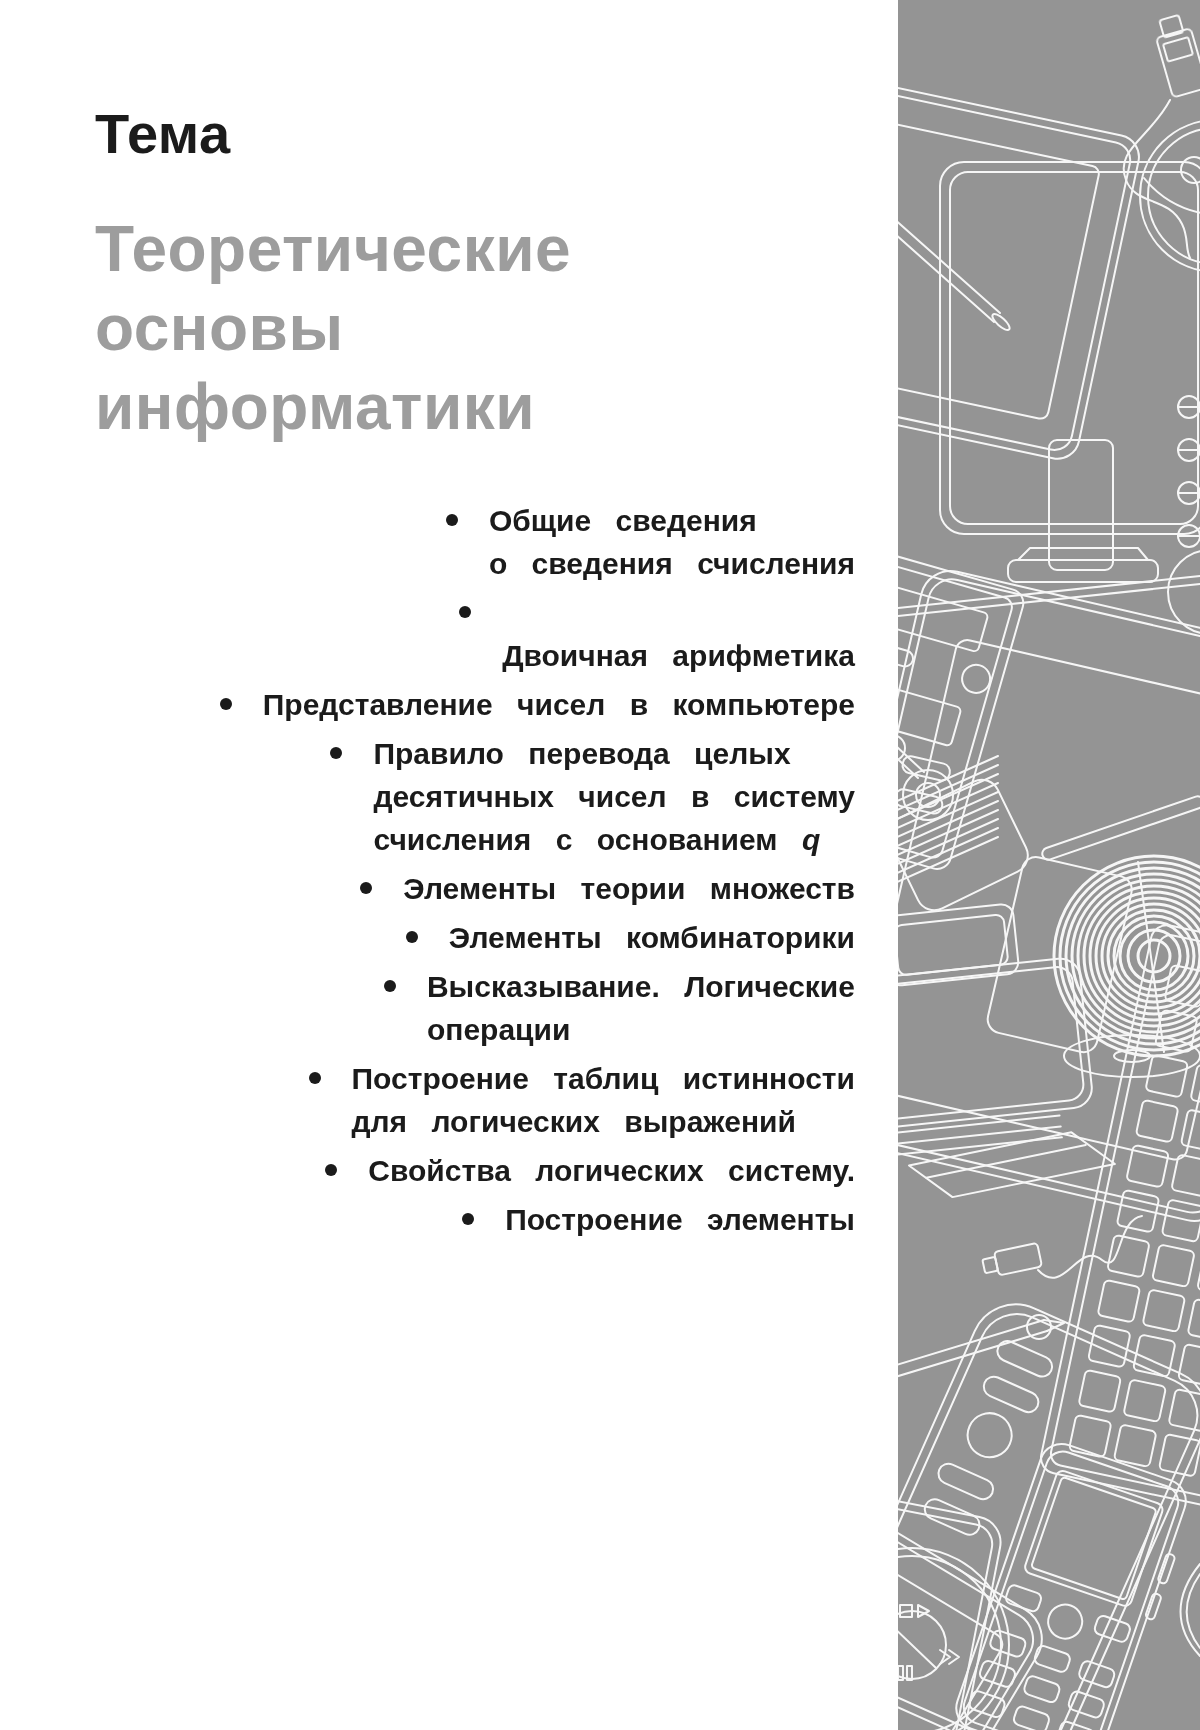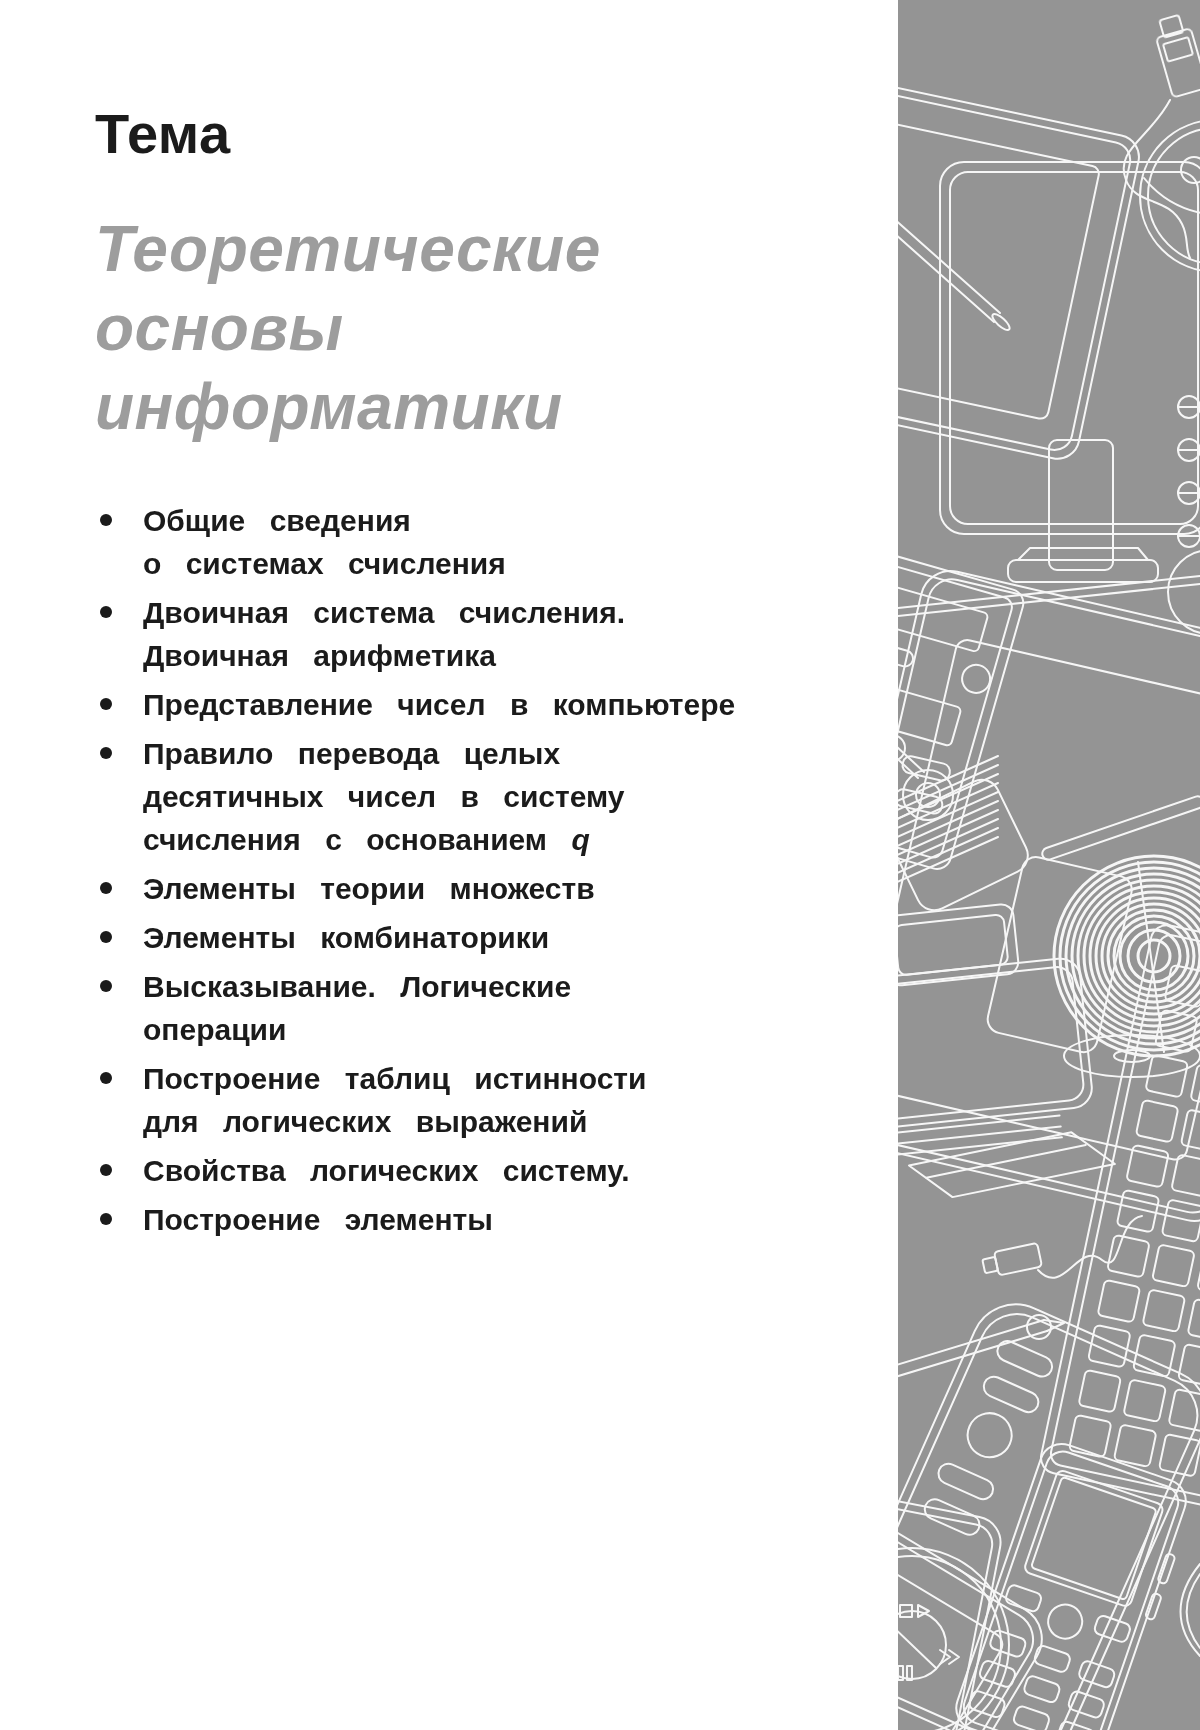--- a/index.html
+++ b/index.html
@@ -13,28 +13,29 @@
   .kicker{
     margin:102px 0 16px 0;
     font-size:56px;line-height:64px;font-weight:bold;
     color:var(--text-color,#1b1b1b);letter-spacing:.5px;
   }
   .title{
     margin:44px 0 0 0;
     font-size:64px;line-height:79px;font-weight:bold;
     color:var(--title-color,#9d9d9d);letter-spacing:.5px;
   }
-  .title span{display:block;font-style:italic;}
+  .title span{display:block;}
   .topics{list-style:none;margin:52px 0 0 0;padding:0;}
   .topic{
     display:flex;align-items:flex-start;
     margin:0 0 6px 0;
     font-size:30px;line-height:43px;font-weight:bold;
     color:var(--text-color,#1b1b1b);
     word-spacing:16px;
+    justify-content:flex-end;
   }
   .dot{flex:0 0 auto;width:12px;height:12px;border-radius:50%;
        background:var(--text-color,#1b1b1b);margin:15px 31px 0 5px;}
   .t{margin:0;}
   .t span{white-space:nowrap;}
   .qi{font-style:italic;}
   .sidebar{
     position:absolute;left:898px;top:0;width:302px;height:1730px;
     background:var(--sidebar-bg,#949494);overflow:hidden;
   }
@@ -53,25 +54,25 @@
     <h1 class="title">
       <span>Теоретические</span>
       <span>основы</span>
       <span>информатики</span>
     </h1>
 
     <ul class="topics">
       <li class="topic">
         <span class="dot"></span>
         <p class="t"><span>Общие сведения</span><br>
-        <span>о системах счисления</span></p>
-      </li>
-      <li class="topic">
-        <span class="dot"></span>
-        <p class="t"><span>Двоичная система счисления.</span><br>
+        <span>о сведения счисления</span></p>
+      </li>
+      <li class="topic">
+        <span class="dot"></span>
+        <p class="t"><br>
         <span>Двоичная арифметика</span></p>
       </li>
       <li class="topic">
         <span class="dot"></span>
         <p class="t"><span>Представление чисел в компьютере</span></p>
       </li>
       <li class="topic">
         <span class="dot"></span>
         <p class="t"><span>Правило перевода целых</span><br>
         <span>десятичных чисел в систему</span><br>

